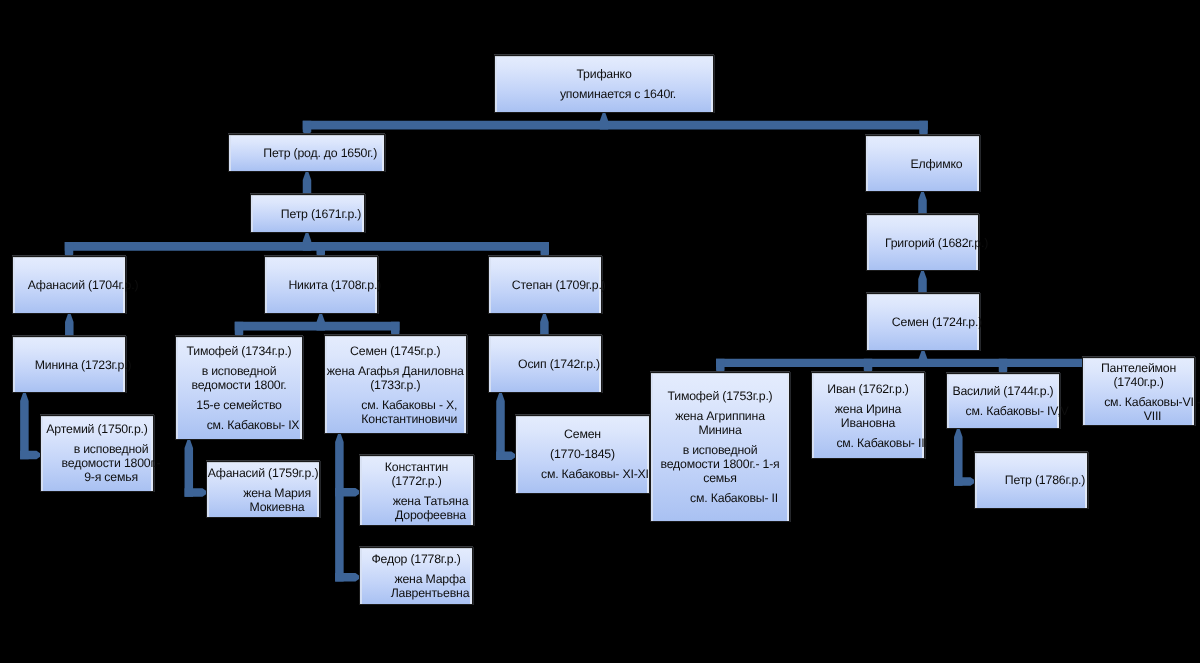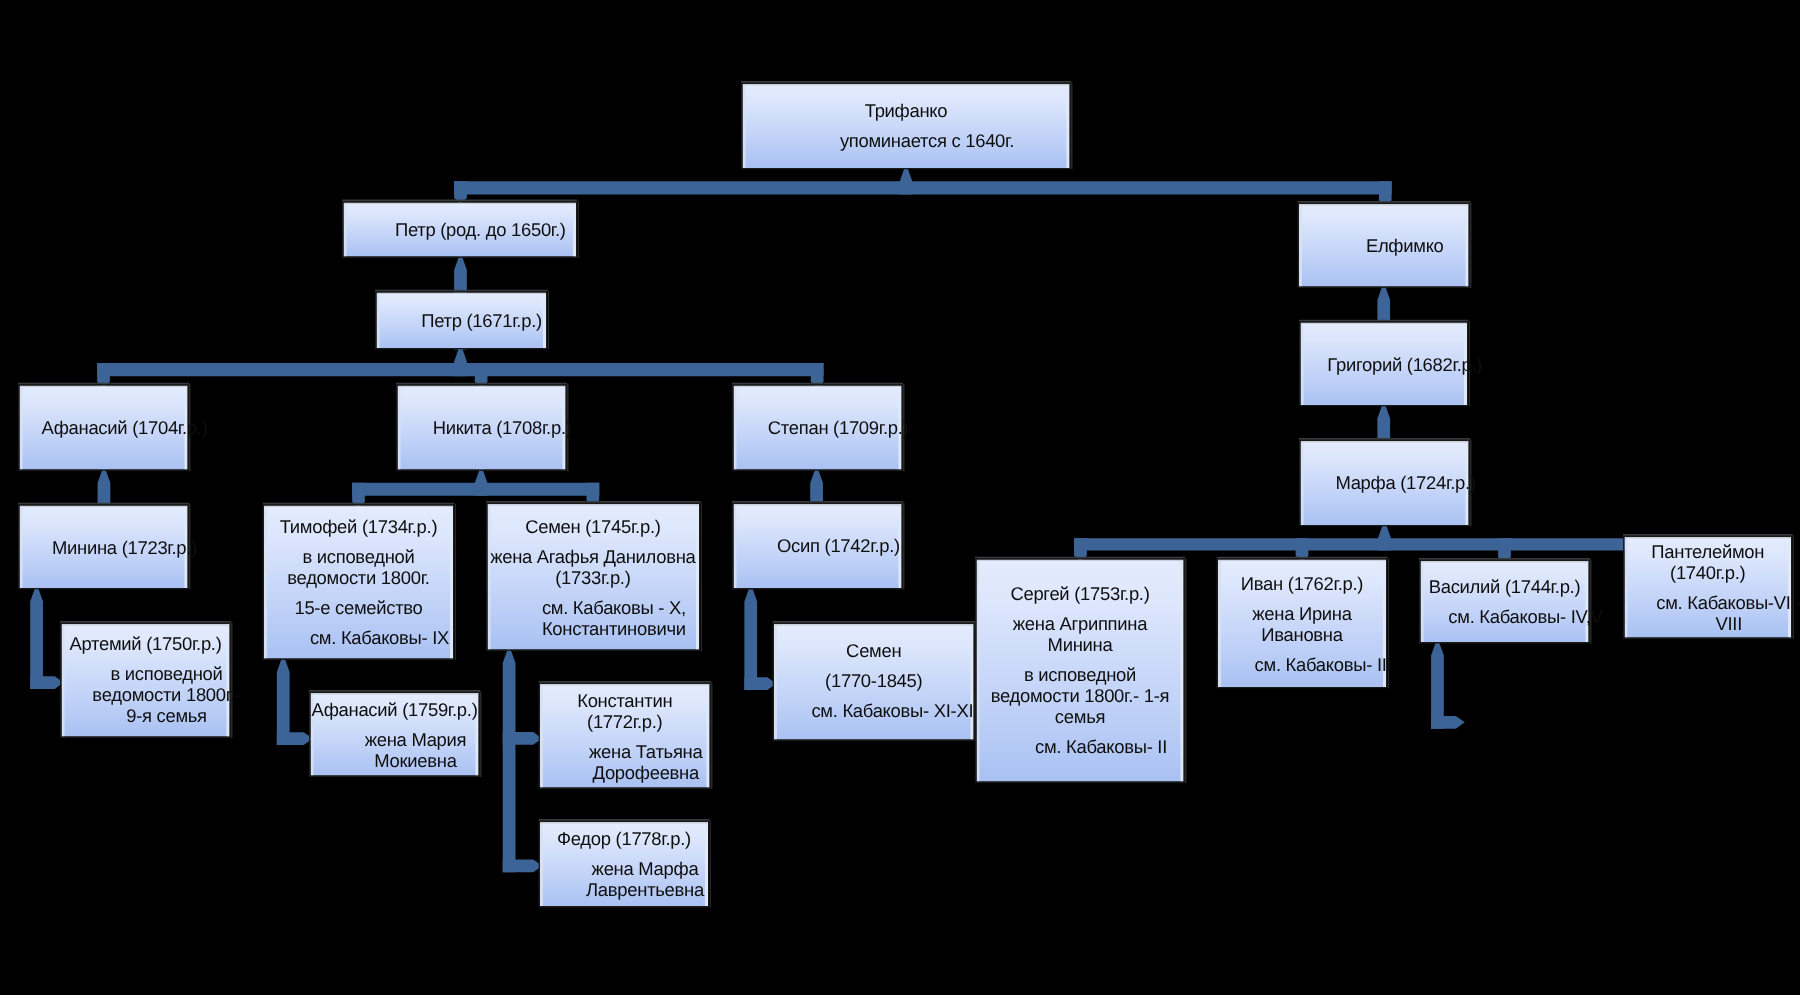--- a/index.html
+++ b/index.html
@@ -190,26 +190,26 @@
       <span class="ln">Елфимко</span>
     </div>
   </div>
   <div class="node" style="left:866px;top:214px;width:113px;height:57px">
     <div class="para">
       <span class="ln">Григорий (1682г.р.)</span>
     </div>
   </div>
   <div class="node" style="left:866px;top:292.5px;width:114px;height:58px">
     <div class="para">
-      <span class="ln">Марфа (1724г.р.)</span>
+      <span class="ln">Семен (1724г.р.)</span>
     </div>
   </div>
   <div class="node" style="left:650px;top:372px;width:140px;height:150px">
     <div class="para">
-      <span class="ln">Сергей (1753г.р.)</span>
+      <span class="ln">Тимофей (1753г.р.)</span>
     </div>
     <div class="para">
       <span class="ln">жена Агриппина</span>
       <span class="ln">Минина</span>
     </div>
     <div class="para">
       <span class="ln">в исповедной</span>
       <span class="ln">ведомости 1800г.- 1-я</span>
       <span class="ln">семья</span>
     </div>
@@ -240,13 +240,18 @@
   <div class="node" style="left:1082px;top:357px;width:113px;height:69px">
     <div class="para">
       <span class="ln">Пантелеймон</span>
       <span class="ln">(1740г.р.)</span>
     </div>
     <div class="para">
       <span class="ln">см. Кабаковы-VI -</span>
       <span class="ln">VIII</span>
     </div>
   </div>
+  <div class="node" style="left:974px;top:451.5px;width:114px;height:57.5px">
+    <div class="para">
+      <span class="ln">Петр (1786г.р.)</span>
+    </div>
+  </div>
 </div>
 
 </body></html>

